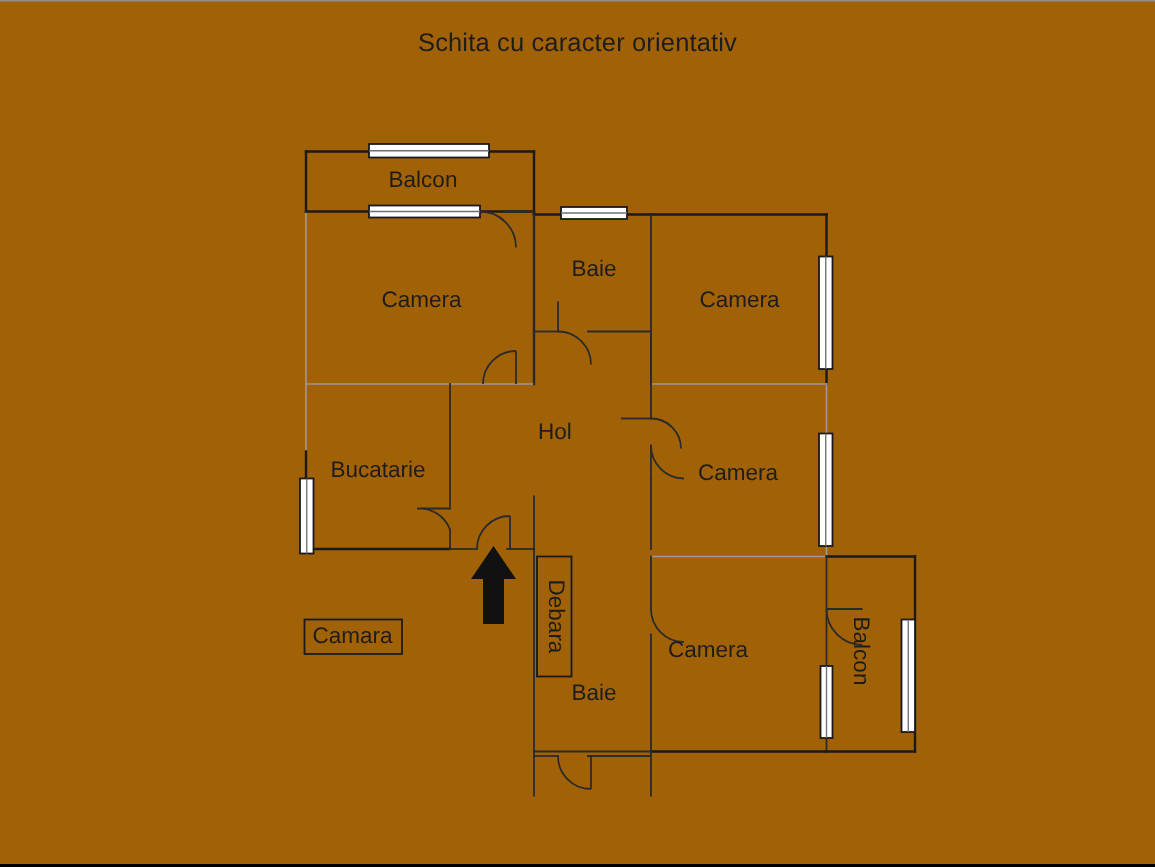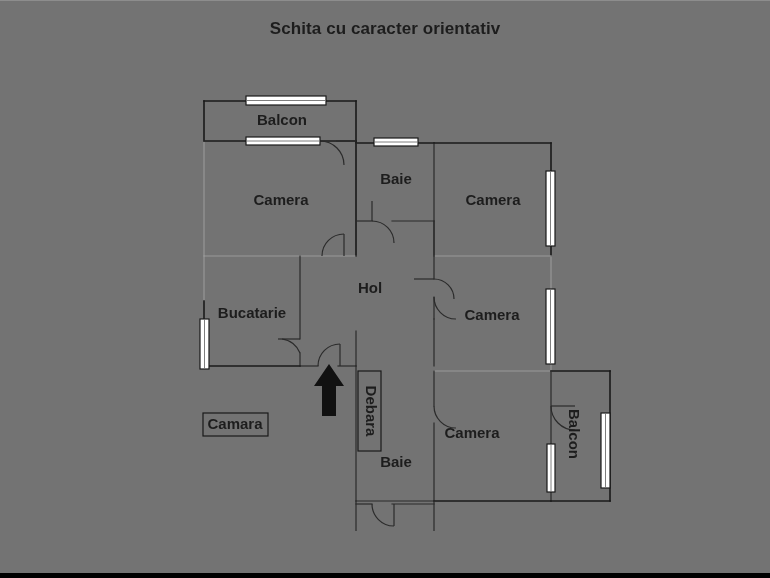--- a/index.html
+++ b/index.html
@@ -5,25 +5,24 @@
   html,body{margin:0;padding:0;background:#ffffff;}
   body{
     width:770px;height:578px;
     font-family:"Liberation Sans", sans-serif;
     color:#1a1a1a;
     position:relative;
     overflow:hidden;
   }
   #page{
     position:absolute;inset:0;
-    background:#737373;
+    background:#a16207;
     border-top:1px solid #8d8d8d;
-    border-bottom:5px solid #000000;
+    border-bottom:2px solid #000000;
     box-sizing:border-box;
-    font-weight:bold;
   }
   #title{
     position:absolute;
     top:18px;left:0;width:770px;
     text-align:center;
     font-size:17px;
     letter-spacing:.1px;
     color:#1d1d1d;
     font-family:"Liberation Sans", sans-serif;
   }

